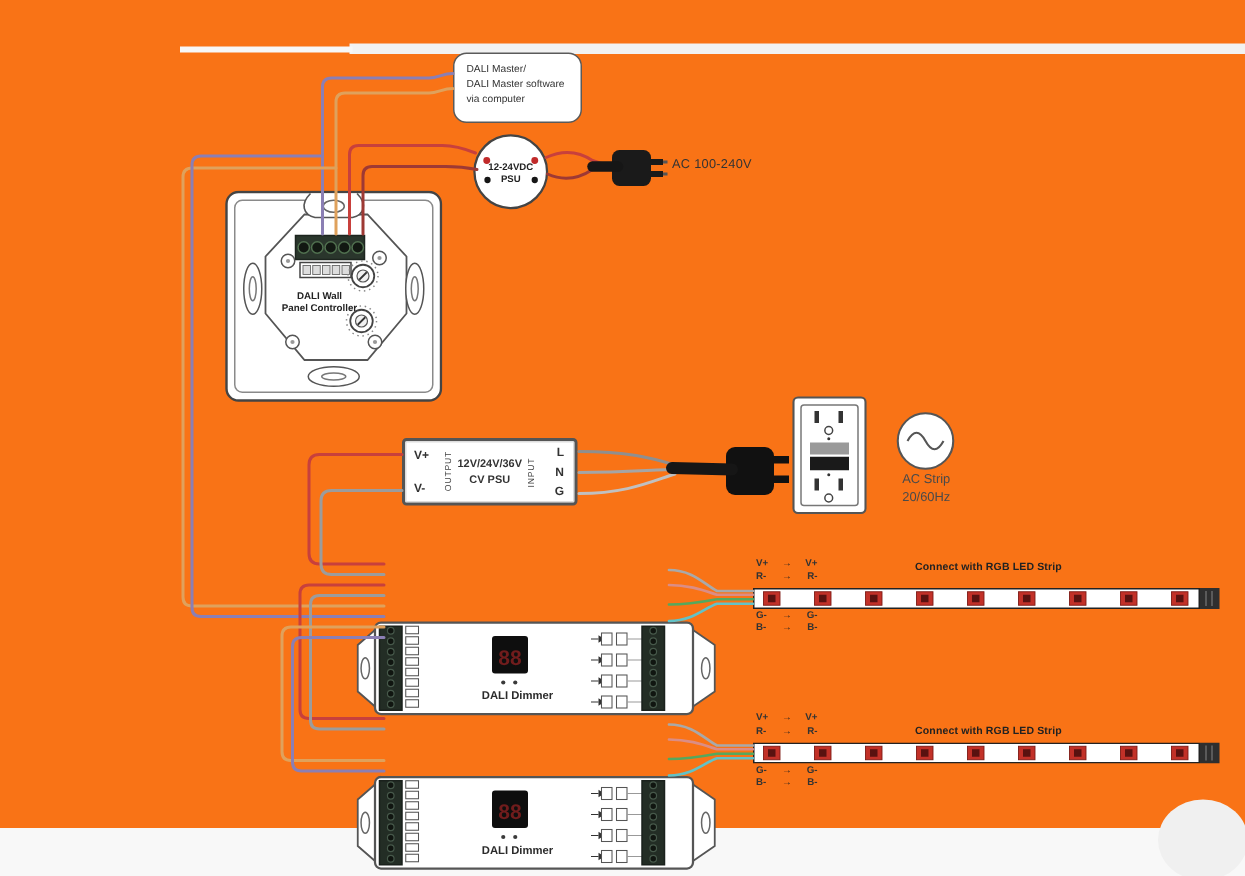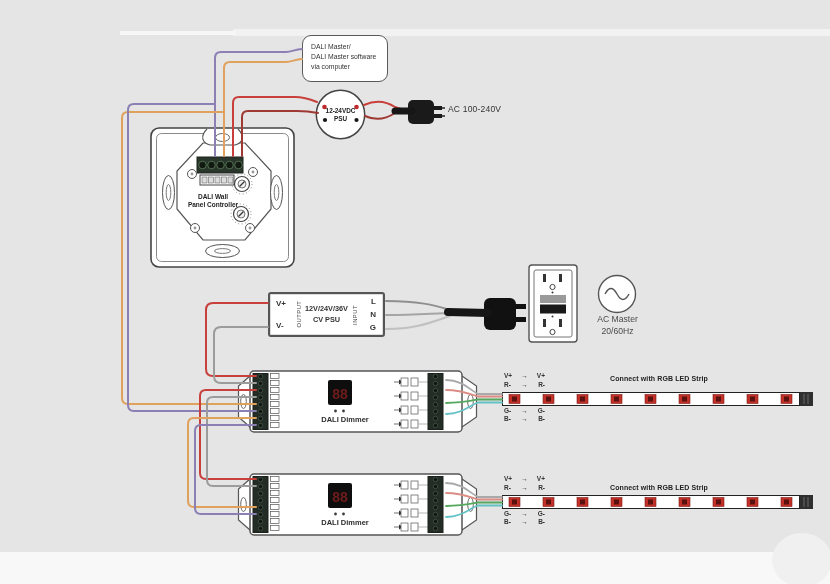--- a/index.html
+++ b/index.html
@@ -1,16 +1,16 @@
 <!DOCTYPE html>
 <html><head>
 <meta charset="utf-8">
 <style>
   html,body{margin:0;padding:0;background:#fff;}
-  .stage{position:relative;width:830px;height:584px;background:#e5e5e5;overflow:hidden;
+  .stage{position:relative;width:830px;height:584px;background:#f97316;overflow:hidden;
          font-family:"Liberation Sans","DejaVu Sans",sans-serif;color:#333;}
   .stage svg text{font-family:"Liberation Sans","DejaVu Sans",sans-serif;}
   .abs{position:absolute;}
   .bg-svg{position:absolute;left:0;top:0;z-index:0;}
   .comp{position:absolute;z-index:2;}
   .wires{position:absolute;left:0;top:0;z-index:5;pointer-events:none;}
   
   .master-box{left:302px;top:35px;width:86px;height:47px;border:1.5px solid #5a5a5a;border-radius:9px;
       background:#fff;box-sizing:border-box;padding:6px 4px 0 8px;font-size:6.8px;line-height:1.45;color:#333;}
   
@@ -25,21 +25,21 @@
   .cv-psu .pin{position:absolute;font-size:8px;font-weight:bold;color:#333;}
   .cv-psu .vert{position:absolute;font-size:5.8px;color:#444;letter-spacing:.5px;transform:rotate(-90deg);transform-origin:center;}
   .cv-psu .title{position:absolute;inset:0;display:flex;flex-direction:column;align-items:center;justify-content:center;
       font-size:7.3px;font-weight:bold;color:#333;line-height:1.5;}
   
   .outlet{left:528px;top:264px;width:50px;height:79px;}
   
   .ac-circle{left:597px;top:274px;width:40px;height:40px;}
   .ac-power-label{left:589px;top:314px;width:57px;text-align:center;font-size:8.6px;color:#4a4a4a;line-height:1.35;}
   
-  .dimmer{width:241px;height:64px;}
+  .dimmer{width:241px;height:64px;margin-top:44px;}
   .dimmer1{left:237px;top:370px;}
   .dimmer2{left:237px;top:473px;}
   
   .strip{width:312px;height:14px;}
   .strip1{left:502px;top:392px;}
   .strip2{left:502px;top:495px;}
   .pinrow{position:absolute;width:41px;display:flex;justify-content:space-between;
       font-size:6.5px;font-weight:bold;color:#333;line-height:1;}
   .pinrow .arr{font-weight:normal;color:#222;font-size:6.5px;}
   .r1{top:-19px;left:2px;} .r2{top:-10px;left:2px;} .r3{top:16px;left:2px;} .r4{top:24px;left:2px;}
@@ -192,21 +192,21 @@
     </svg>
   </div>
 
   <div class="comp abs ac-circle">
     <svg width="40" height="40" viewBox="0 0 40 40">
       <circle cx="20" cy="20" r="18.5" fill="#fff" stroke="#555" stroke-width="1.4"></circle>
       <path d="M8,20 Q14,9 20,20 T32,20" fill="none" stroke="#555" stroke-width="1.4"></path>
     </svg>
   </div>
   <div class="comp abs ac-power-label">
-    <div>AC Master</div>
+    <div>AC Strip</div>
     <div>20/60Hz</div>
   </div>
 
   <div class="comp abs dimmer dimmer1">
     <svg width="241" height="64" viewBox="0 0 241 64">
       <path d="M13,6 L1.5,16 L1.5,47 L13,57" fill="#fff" stroke="#555" stroke-width="1.2"></path>
       <ellipse cx="6.5" cy="31.5" rx="2.8" ry="7" fill="none" stroke="#666"></ellipse>
       <path d="M225,6 L239.5,16 L239.5,47 L225,57" fill="#fff" stroke="#555" stroke-width="1.2"></path>
       <ellipse cx="233.5" cy="31.5" rx="2.8" ry="7" fill="none" stroke="#666"></ellipse>
       <rect x="13" y="1" width="212" height="61" rx="4" fill="#fff" stroke="#555" stroke-width="1.5"></rect>

